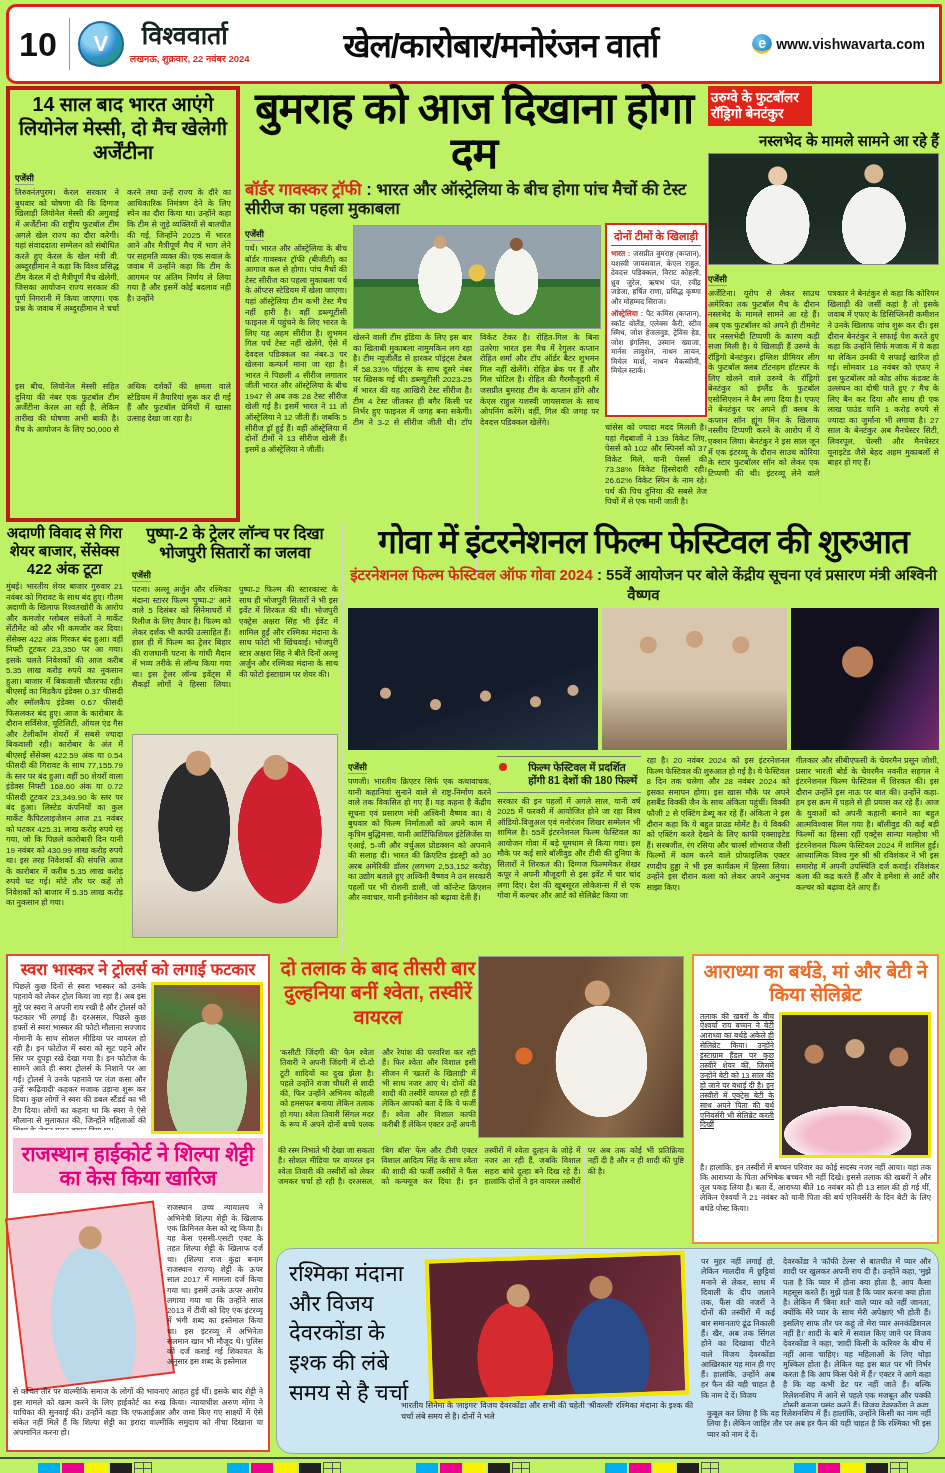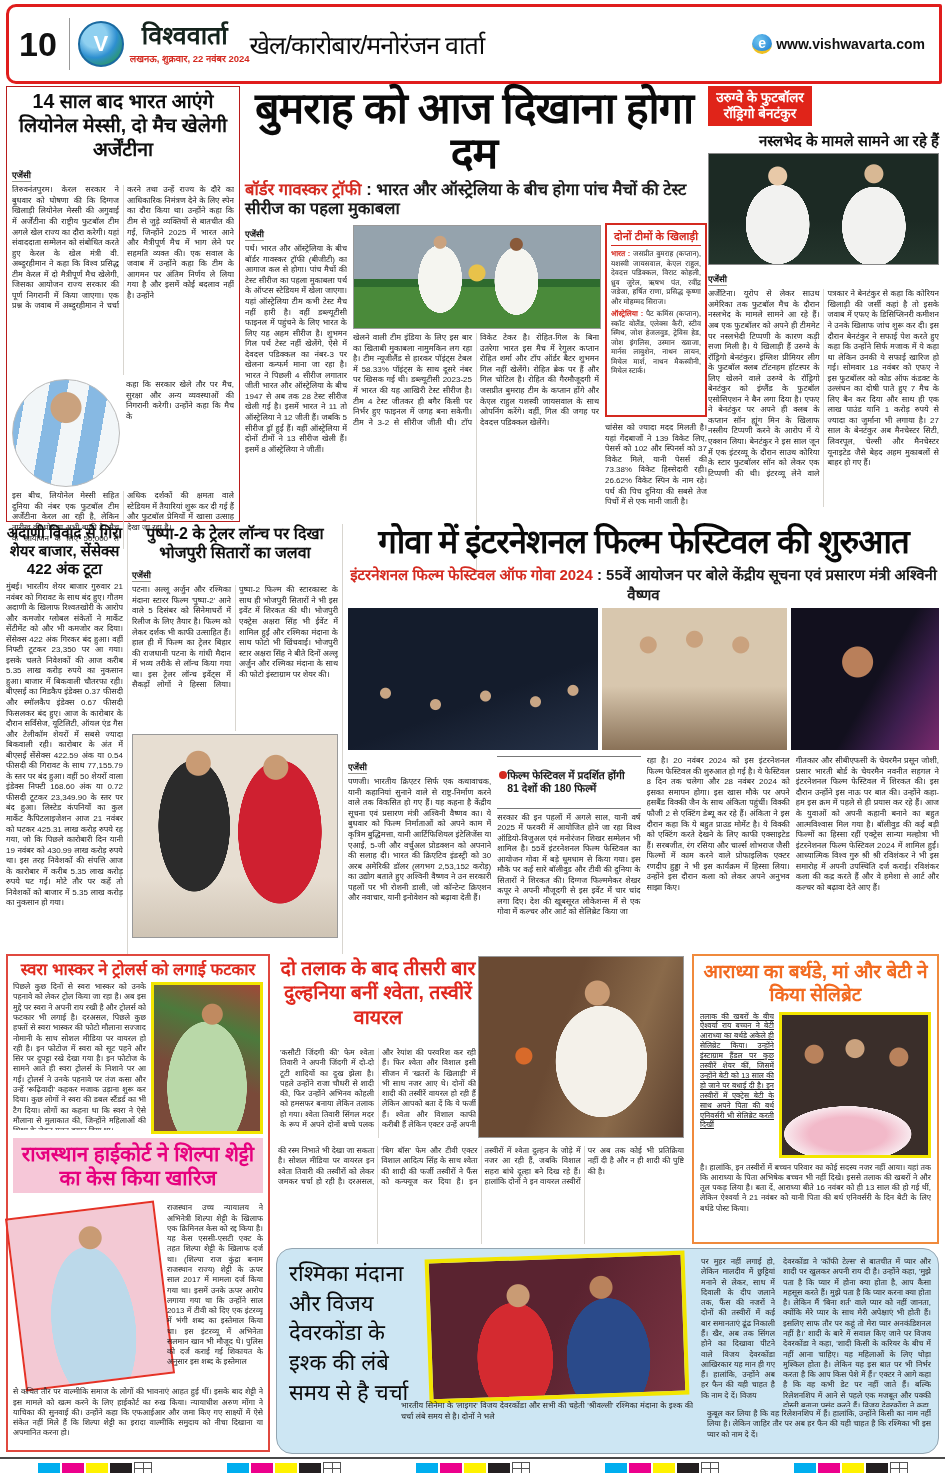--- a/index.html
+++ b/index.html
@@ -1,43 +1,43 @@
 <!DOCTYPE html>
 <html><head>
 <meta charset="utf-8">
 <style>
   html,body{margin:0;padding:0;background:#e9e7e2;}
-  #page{position:relative;width:945px;height:1473px;background:#ffffff;margin:0 auto;
+  #page{position:relative;width:945px;height:1473px;background:#bef264;margin:0 auto;
         font-family:"Liberation Sans","DejaVu Sans",sans-serif;color:#1c1c1c;overflow:hidden;}
   .abs{position:absolute;}
   .body-text{font-size:8px;line-height:1.32;text-align:justify;color:#222;overflow:hidden;}
   .cols2{column-count:2;column-gap:8px;column-rule:1px solid #d8d5cf;}
   .byline{font-size:8.5px;font-weight:bold;color:#111;border-bottom:1px solid #9a978f;
           display:inline-block;padding-bottom:1px;margin-bottom:3px;}
   .headline{font-weight:bold;color:#0f0f0f;}
   .red{color:#d42a20;}
   .photo{overflow:hidden;}
   
   #header{left:6px;top:4px;width:930px;height:74px;border:3px solid #e01d1c;border-radius:10px 2px 2px 10px;
           display:flex;align-items:center;background:#fff;}
   #pagenum{font-size:34px;font-weight:bold;padding:0 12px 0 10px;color:#111;}
   .vline{width:1px;height:52px;background:#999;margin-right:8px;}
   #logo-circle{width:42px;height:42px;border-radius:50%;margin-right:6px;flex:0 0 auto;
      background:radial-gradient(circle at 35% 30%,#8fd0f0 0 30%,#2e8fd0 55%,#2a9a4a 90%);
      display:flex;align-items:center;justify-content:center;color:#fff;font-weight:bold;font-size:22px;
      border:2px solid #1a6aa0;}
   #masthead-text .title{font-size:25px;font-weight:bold;color:#14231c;line-height:1;margin-left:12px;}
   #masthead-text .date{font-size:9.5px;font-weight:bold;color:#d42a20;margin-top:4px;}
-  #section-title{flex:1;text-align:left;font-size:25px;font-weight:normal;color:#0c0c0c;letter-spacing:-1px;}
+  #section-title{flex:1;text-align:center;font-size:33px;font-weight:bold;color:#0c0c0c;letter-spacing:-1px;}
   #website{display:flex;align-items:center;gap:4px;margin-right:14px;font-size:14px;font-weight:bold;color:#111;}
   #ie-icon{width:20px;height:20px;border-radius:50%;background:radial-gradient(circle at 35% 35%,#6ec6f0,#1a7ad0);
      color:#fff;font-size:14px;font-weight:bold;display:flex;align-items:center;justify-content:center;
      border-bottom:3px solid #f0c020;box-sizing:border-box;}
   
-  #messi{left:6px;top:86px;width:234px;height:436px;border:1px solid #b91c1c;padding:3px 5px;box-sizing:border-box;}
+  #messi{left:6px;top:86px;width:234px;height:436px;border:4px solid #b91c1c;padding:3px 5px;box-sizing:border-box;}
   #messi .headline{font-size:19.5px;line-height:1.22;text-align:center;}
   #messi-photo{width:106px;height:106px;border-radius:50%;flex:0 0 auto;border:1px solid #bbb;
      background:radial-gradient(circle at 50% 26%,#caa27e 0 15px,rgba(0,0,0,0) 16px),
      linear-gradient(100deg,#87b9e3 0 12%,#f2f6f8 12% 30%,#87b9e3 30% 45%,#f2f6f8 45% 62%,#87b9e3 62% 78%,#f2f6f8 78%);}
   
   #bumrah{left:243px;top:86px;width:462px;height:436px;box-sizing:border-box;padding:0 2px;}
   #bumrah-headline{font-size:43px;font-weight:bold;letter-spacing:-1px;text-align:center;line-height:1.05;color:#0a0a0a;}
   #bumrah-subhead{font-size:16.5px;font-weight:bold;margin-top:4px;line-height:1.15;}
   #bumrah-content{position:relative;height:352px;margin-top:5px;}
   #bumrah-colA{left:0;top:0;width:102px;height:352px;}
@@ -55,21 +55,21 @@
      border-bottom:1px solid #d42a20;padding-bottom:2px;margin-bottom:3px;}
   #players-box p{margin:0 0 3px;font-size:7.3px;line-height:1.3;text-align:justify;}
   #players-box .plabel{color:#d42a20;font-weight:bold;}
   #bumrah-colB{left:108px;top:110px;width:246px;height:242px;}
   #bumrah-colC{left:360px;top:200px;width:102px;height:152px;}
   
   #bentancur{left:708px;top:86px;width:231px;height:436px;box-sizing:border-box;}
   #bentancur-top{display:flex;gap:4px;}
   #bentancur-headline{flex:1;font-size:21px;font-weight:bold;line-height:1.15;text-align:center;color:#0a0a0a;}
   #bentancur-kicker{width:104px;background:#e02419;color:#fff;font-size:13.5px;font-weight:bold;
-     text-align:center;line-height:1.2;padding:4px 3px;box-sizing:border-box;}
+     text-align:left;line-height:1.2;padding:4px 3px;box-sizing:border-box;}
   #bentancur-subhead{font-size:15px;font-weight:bold;text-align:right;margin:4px 0 3px;color:#111;}
   #footballers-photo{width:100%;height:112px;border:1px solid #888;box-sizing:border-box;
      background:
       radial-gradient(circle at 30% 20%,#e8c9a8 0 9px,rgba(0,0,0,0) 10px),
       radial-gradient(circle at 72% 18%,#d8b894 0 9px,rgba(0,0,0,0) 10px),
       radial-gradient(ellipse 32px 40px at 30% 64%,#f2f2f0 0 99%,rgba(0,0,0,0) 100%),
       radial-gradient(ellipse 32px 40px at 72% 66%,#f2f2f0 0 99%,rgba(0,0,0,0) 100%),
       linear-gradient(#1c2a24 0 60%,#24352c);}
   
   #adani{left:6px;top:524px;width:122px;height:430px;box-sizing:border-box;border-right:1px solid #d8d5cf;padding-right:4px;}
@@ -96,22 +96,22 @@
       linear-gradient(160deg,#141c2c 0 60%,#263248);}
   #iffi-photo-2{width:185px;background:
       radial-gradient(circle at 25% 26%,#caa27e 0 8px,rgba(0,0,0,0) 9px),
       radial-gradient(circle at 50% 22%,#caa27e 0 8px,rgba(0,0,0,0) 9px),
       radial-gradient(circle at 75% 26%,#caa27e 0 8px,rgba(0,0,0,0) 9px),
       linear-gradient(#d8c7ae 0 55%,#8a7258);}
   #iffi-photo-3{flex:1;background:
       radial-gradient(circle at 45% 38%,#b97f5a 0 15px,rgba(0,0,0,0) 16px),
       linear-gradient(120deg,#12101e 0 55%,#3d1e4e 75%,#7a2a6e);}
   #iffi-body{display:grid;grid-template-columns:repeat(4,1fr);gap:6px;margin-top:6px;height:204px;overflow:hidden;}
-  #iffi-highlight{border-top:1.5px solid #777;border-bottom:1.5px solid #777;padding:12px 2px;margin-bottom:4px;
-     font-size:10.5px;font-weight:bold;line-height:1.25;display:flex;gap:0;}
+  #iffi-highlight{border-top:1.5px solid #777;border-bottom:1.5px solid #777;padding:4px 2px;margin-bottom:4px;
+     font-size:10.5px;font-weight:bold;line-height:1.25;display:flex;gap:21px;}
   #iffi-highlight .bullet{width:8px;height:8px;border-radius:50%;background:#d42a20;flex:0 0 auto;margin-top:2px;}
   
   #leftcol{left:6px;top:954px;width:264px;height:498px;border:2px solid #e0483f;box-sizing:border-box;padding:4px 5px;background:#fff;}
   #swara-headline{color:#e02b1e;font-size:16.5px;font-weight:bold;text-align:center;line-height:1.1;}
   #swara-row{display:flex;gap:5px;margin-top:4px;height:150px;}
   #swara-photo{width:106px;height:146px;flex:0 0 auto;border:3px solid #f2e500;box-sizing:content-box;
      background:
       radial-gradient(circle at 55% 20%,#c08a60 0 10px,rgba(0,0,0,0) 11px),
       radial-gradient(ellipse 40px 66px at 50% 70%,#b9d8a8 0 99%,rgba(0,0,0,0) 100%),
       linear-gradient(20deg,#7a4a3a 0 40%,#4c7a3c 70%,#a04838);}
@@ -197,24 +197,20 @@
     <div id="website">
       <span id="ie-icon">e</span>
       <span>www.vishwavarta.com</span>
     </div>
   </div>
 
   <div id="messi" class="abs">
     <div class="headline">14 साल बाद भारत आएंगे लियोनेल मेस्सी, दो मैच खेलेगी अर्जेंटीना</div>
     <div style="margin-top:3px;"><span class="byline">एजेंसी</span></div>
     <div class="body-text cols2" style="height:190px;">तिरुवनंतपुरम। केरल सरकार ने बुधवार को घोषणा की कि दिग्गज खिलाड़ी लियोनेल मेस्सी की अगुवाई में अर्जेंटीना की राष्ट्रीय फुटबॉल टीम अगले खेल राज्य का दौरा करेगी। यहां संवाददाता सम्मेलन को संबोधित करते हुए केरल के खेल मंत्री वी. अब्दुरहीमान ने कहा कि विश्व प्रसिद्ध टीम केरल में दो मैत्रीपूर्ण मैच खेलेगी, जिसका आयोजन राज्य सरकार की पूर्ण निगरानी में किया जाएगा। एक प्रश्न के जवाब में अब्दुरहीमान ने चर्चा करने तथा उन्हें राज्य के दौरे का आधिकारिक निमंत्रण देने के लिए स्पेन का दौरा किया था। उन्होंने कहा कि टीम से जुड़े व्यक्तियों से बातचीत की गई, जिन्होंने 2025 में भारत आने और मैत्रीपूर्ण मैच में भाग लेने पर सहमति व्यक्त की। एक सवाल के जवाब में उन्होंने कहा कि टीम के आगमन पर अंतिम निर्णय ले लिया गया है और इसमें कोई बदलाव नहीं है। उन्होंने</div>
-    <div style="display:flex;gap:6px;align-items:center;margin-top:4px;">
-      <div id="messi-photo" class="photo"></div>
-      <div class="body-text" style="height:106px;">कहा कि सरकार खेले तौर पर मैच, सुरक्षा और अन्य व्यवस्थाओं की निगरानी करेगी। उन्होंने कहा कि मैच के</div>
-    </div>
     <div class="body-text cols2" style="height:58px;margin-top:4px;">इस बीच, लियोनेल मेस्सी सहित दुनिया की नंबर एक फुटबॉल टीम अर्जेंटीना केरल आ रही है, लेकिन तारीख की घोषणा अभी बाकी है। मैच के आयोजन के लिए 50,000 से अधिक दर्शकों की क्षमता वाले स्टेडियम में तैयारियां शुरू कर दी गई हैं और फुटबॉल प्रेमियों में खासा उत्साह देखा जा रहा है।</div>
   </div>
 
   <div id="bumrah" class="abs">
     <div id="bumrah-headline">बुमराह को आज दिखाना होगा दम</div>
     <div id="bumrah-subhead">
       <span class="red">बॉर्डर गावस्कर ट्रॉफी</span>
       <span>: भारत और ऑस्ट्रेलिया के बीच होगा पांच मैचों की टेस्ट सीरीज का पहला मुकाबला</span>
     </div>
     <div id="bumrah-content">

